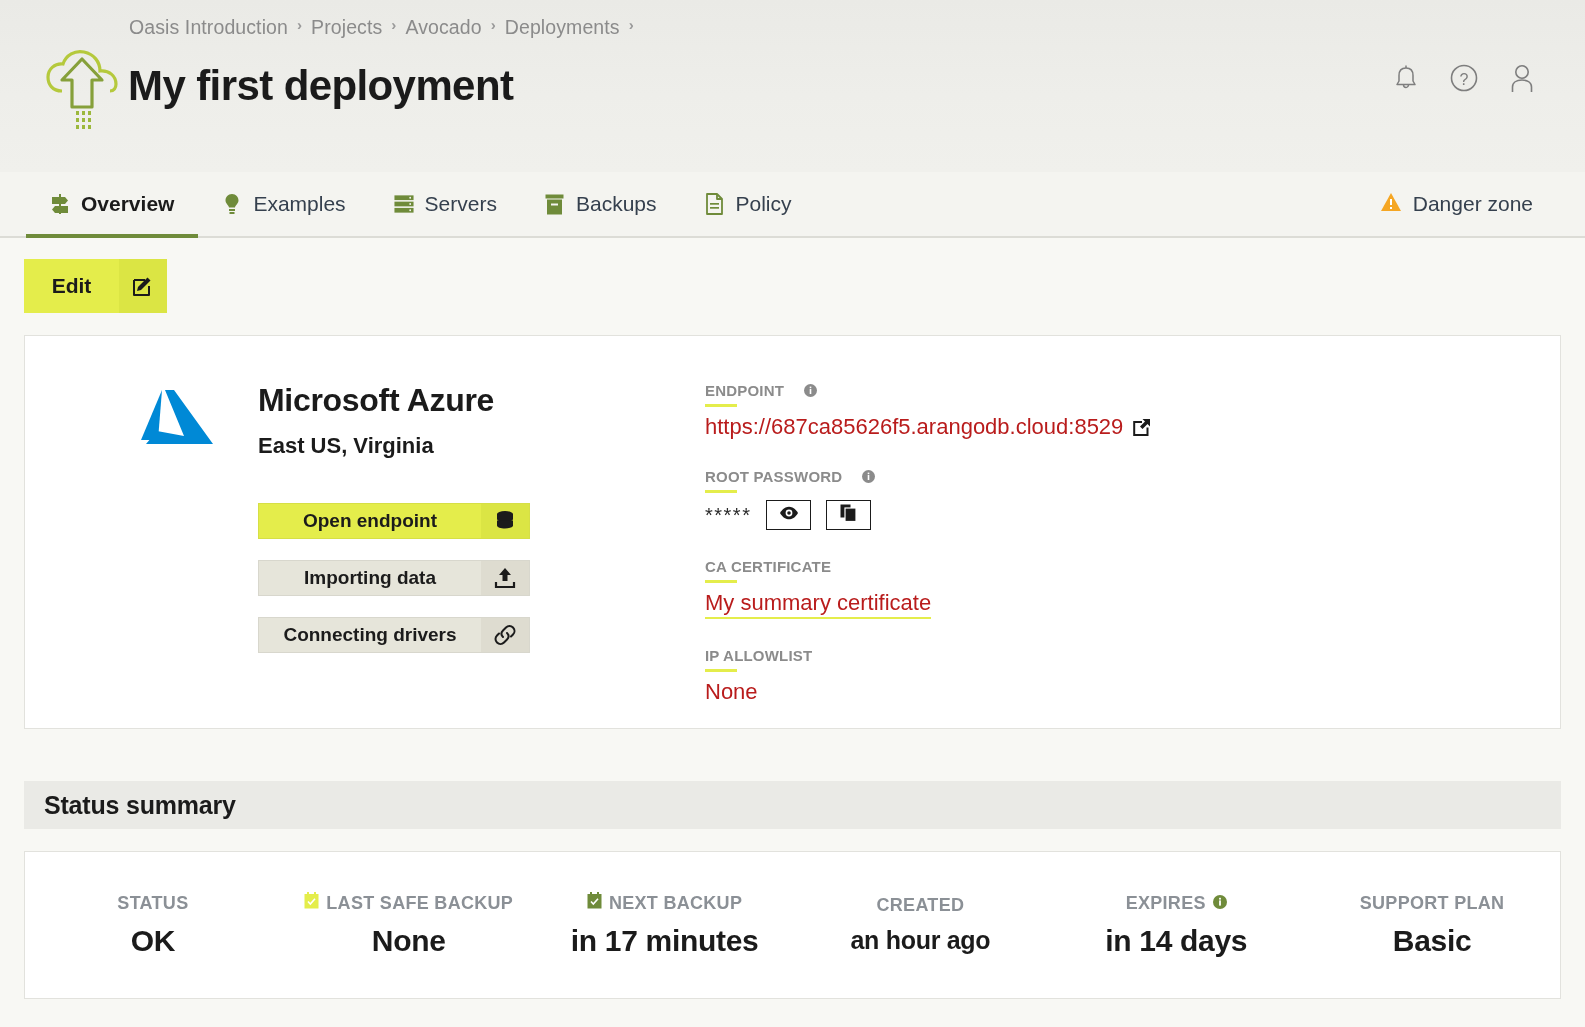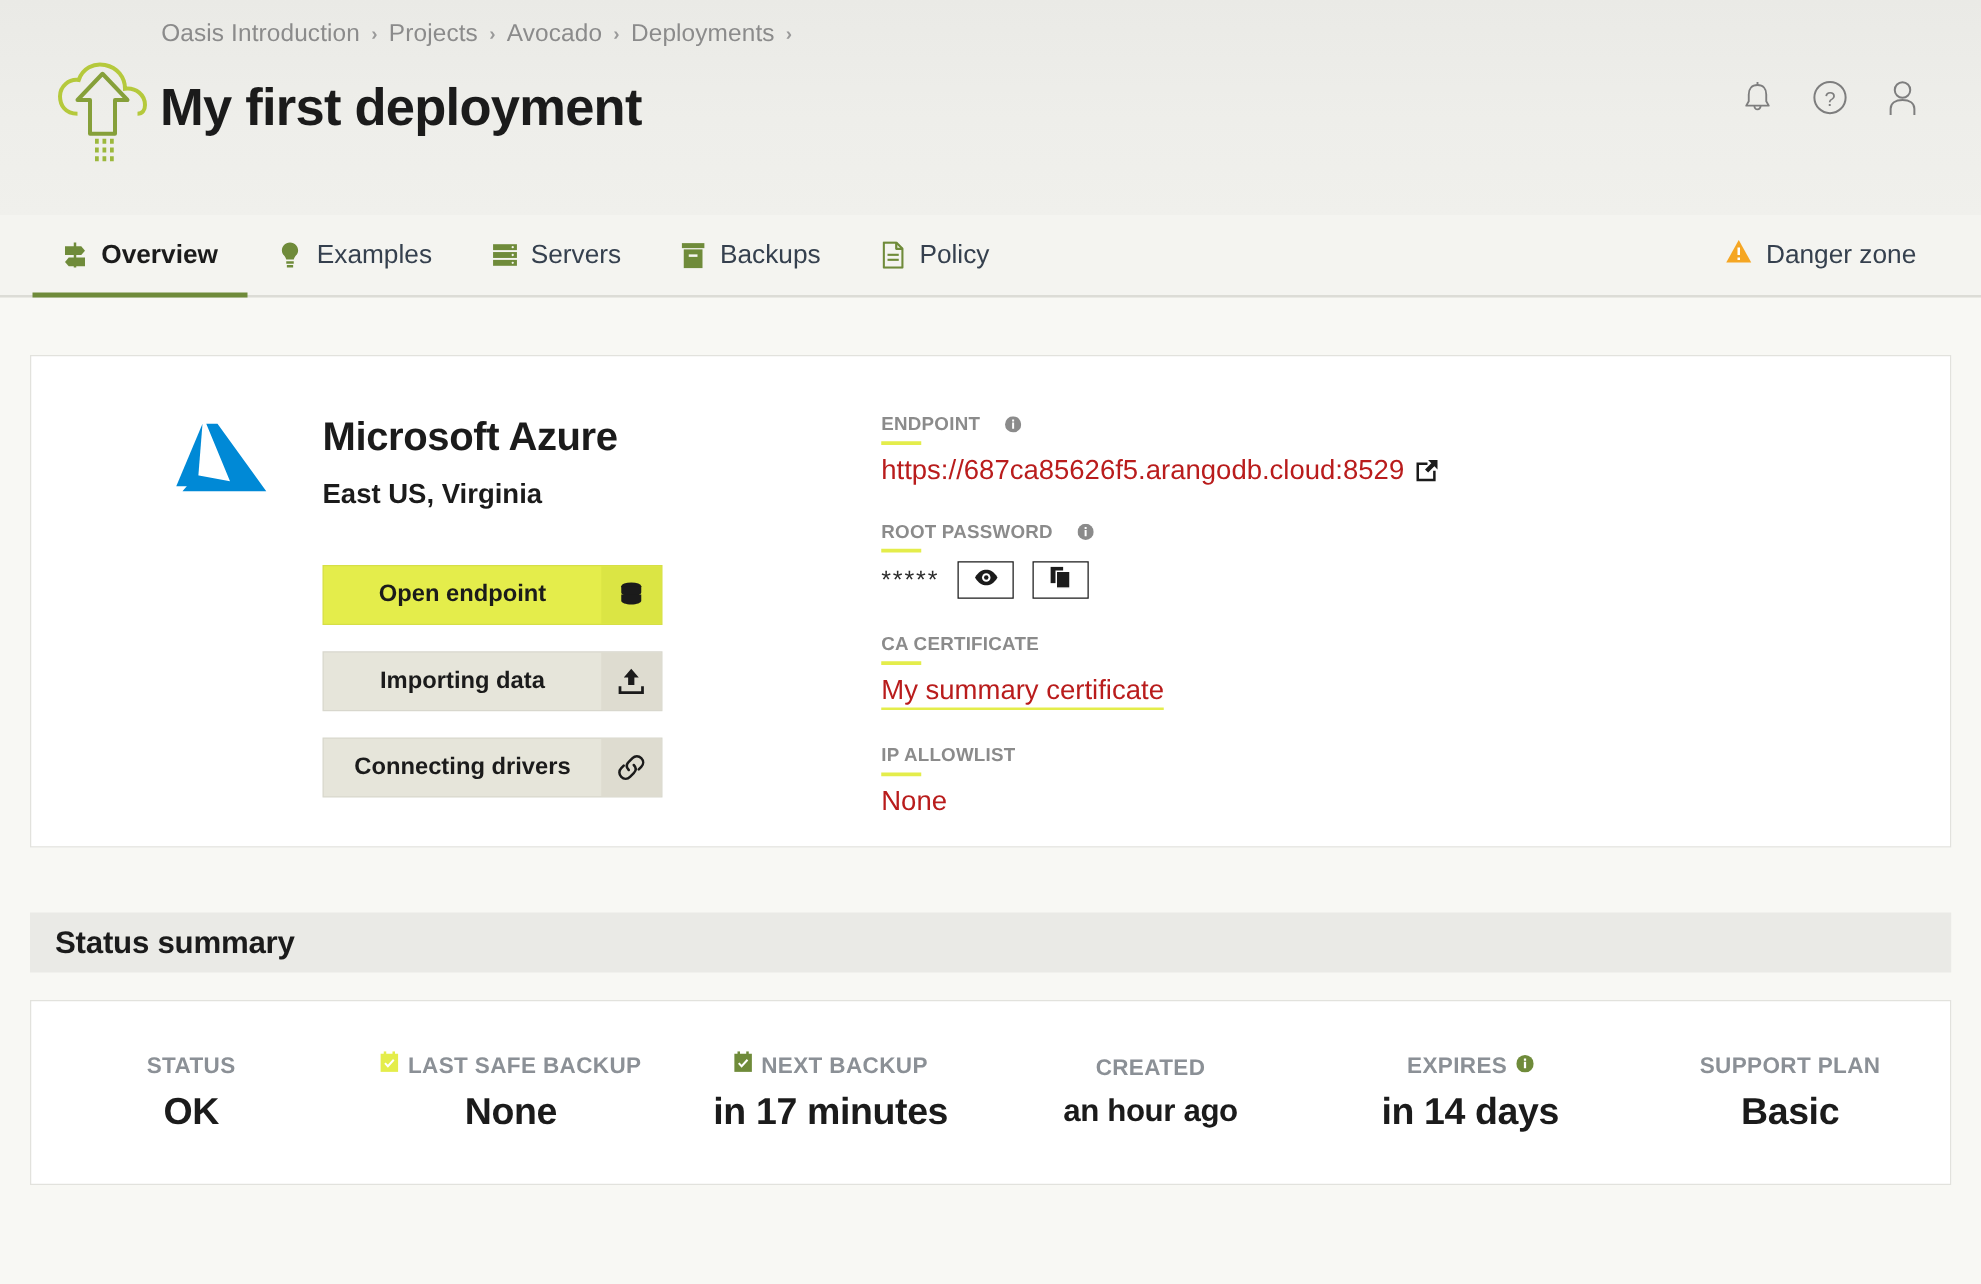--- a/index.html
+++ b/index.html
@@ -18,21 +18,21 @@
     width: 1585px;
     height: 172px;
     background: linear-gradient(180deg, #eaeae6 0%, #eeeeea 55%, #f0f0ec 100%);
   }
 
   .breadcrumb {
     position: absolute;
     left: 129px;
     top: 16px;
     display: flex;
-    align-items: center;
+    align-items: flex-start;
     gap: 9px;
     font-size: 19.5px;
     color: #8b8b8b;
     letter-spacing: 0.1px;
   }
   .breadcrumb .crumb { white-space: nowrap; }
   .breadcrumb .sep { font-size: 15px; color: #9a9a9a; font-weight: bold; }
 
   .logo-wrap {
     position: absolute;
@@ -189,21 +189,21 @@
   }
   .provider-region {
     margin-top: 14px;
     font-size: 22px;
     font-weight: bold;
     color: #1b1b1b;
   }
   .qs-buttons { margin-top: 44px; }
   .qs-btn {
     width: 272px;
-    height: 48px;
+    height: 36px;
     display: flex;
     align-items: center;
     margin-bottom: 21px;
     cursor: pointer;
     border: 1px solid rgba(0,0,0,0.06);
   }
   .qs-btn .qs-label {
     flex: 1;
     text-align: center;
     font-size: 19px;
@@ -419,20 +419,29 @@
         <path d="M11 1 L21 19 H1 Z" fill="#f5a623"></path>
         <rect x="10" y="7" width="2" height="6" fill="#ffffff"></rect>
         <rect x="10" y="15" width="2" height="2" fill="#ffffff"></rect>
       </svg>
     </span>
     <span>Danger zone</span>
   </div>
 </div>
 
 <div class="section-row" style="margin-top:24px;">
+  <div class="edit-btn">
+    <span class="edit-label">Edit</span>
+    <span class="edit-ico">
+      <svg width="22" height="22" viewBox="0 0 22 22">
+        <path d="M2 5 H13 M2 5 V20 H17 V11" fill="none" stroke="#1b1b1b" stroke-width="2" stroke-linejoin="round"></path>
+        <path d="M9 15 L18.5 5.5 L15.5 2.5 L6 12 L5 16 Z" fill="#1b1b1b"></path>
+      </svg>
+    </span>
+  </div>
 </div>
 
 <div class="card quick-card">
 
   <div class="qs-left">
     <div class="azure-logo">
       <svg width="82" height="66" viewBox="0 0 82 66">
         <path d="M30 2 L9 52 L26 52 L30 2 Z" fill="#0089d6"></path>
         <path d="M33 2 L52 48 L25 43 L14 56 L23 56 L81 56 L42 2 Z" fill="#0089d6"></path>
       </svg>

